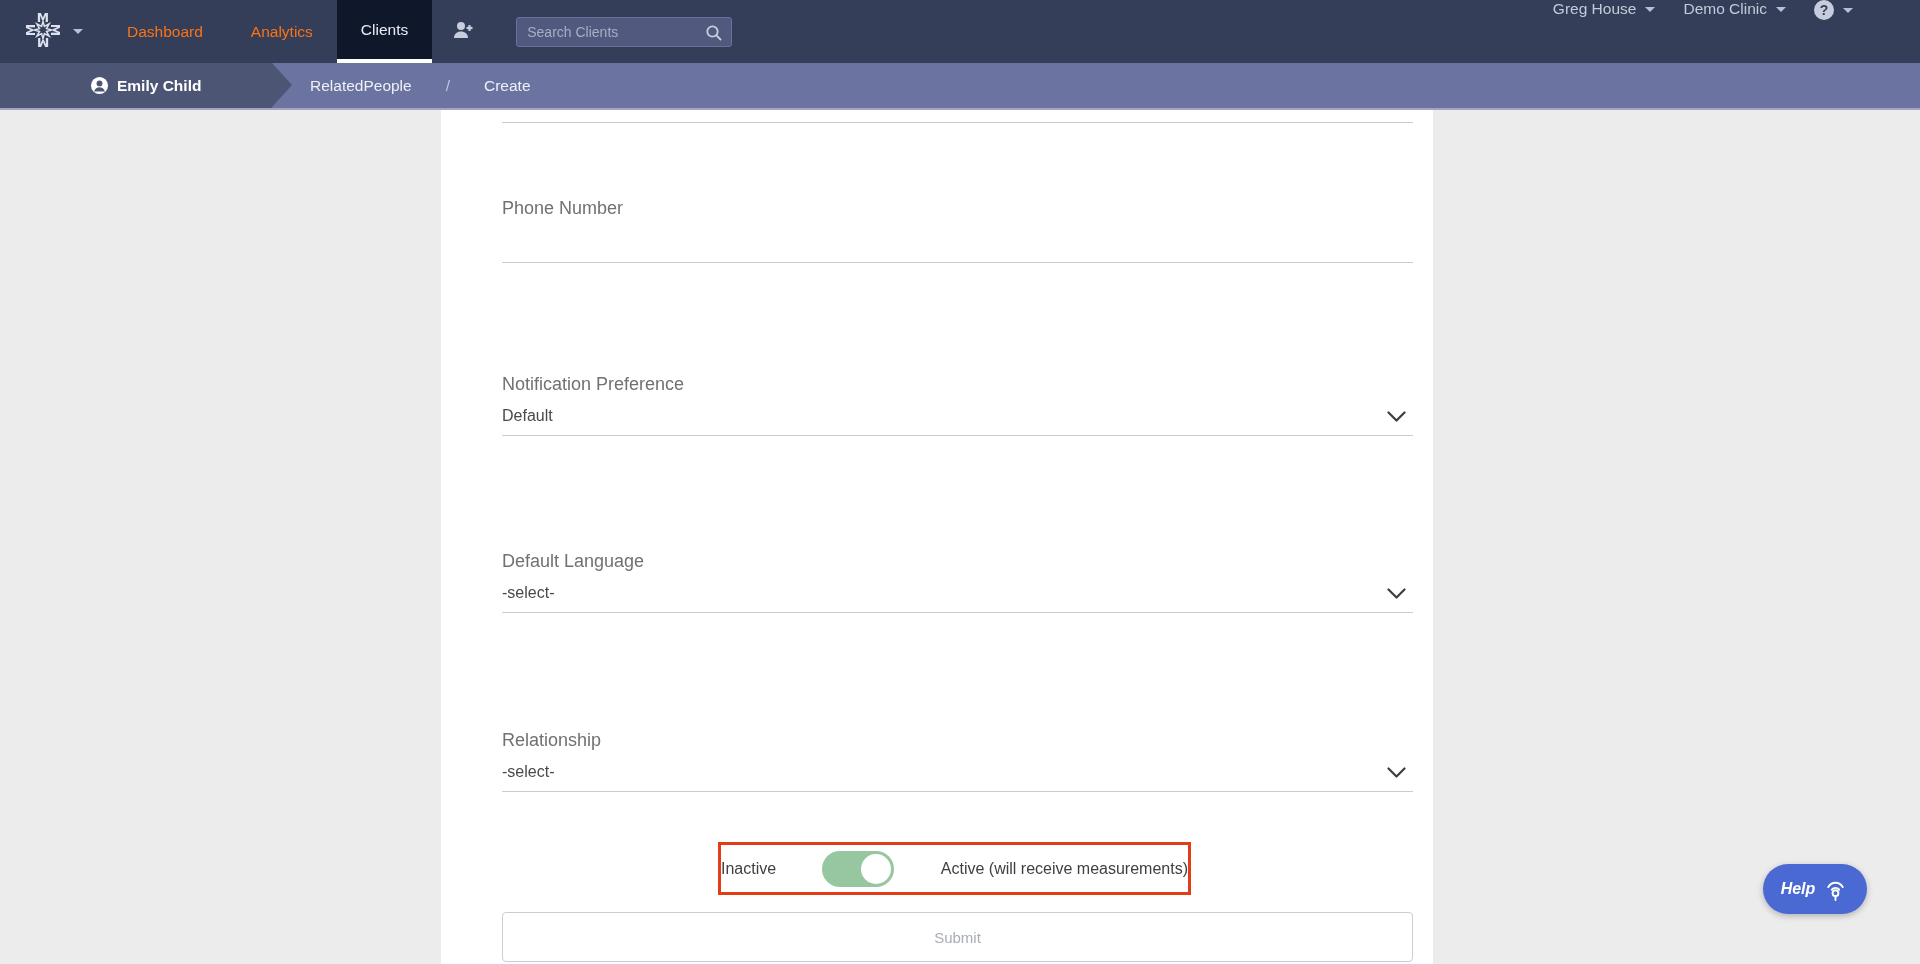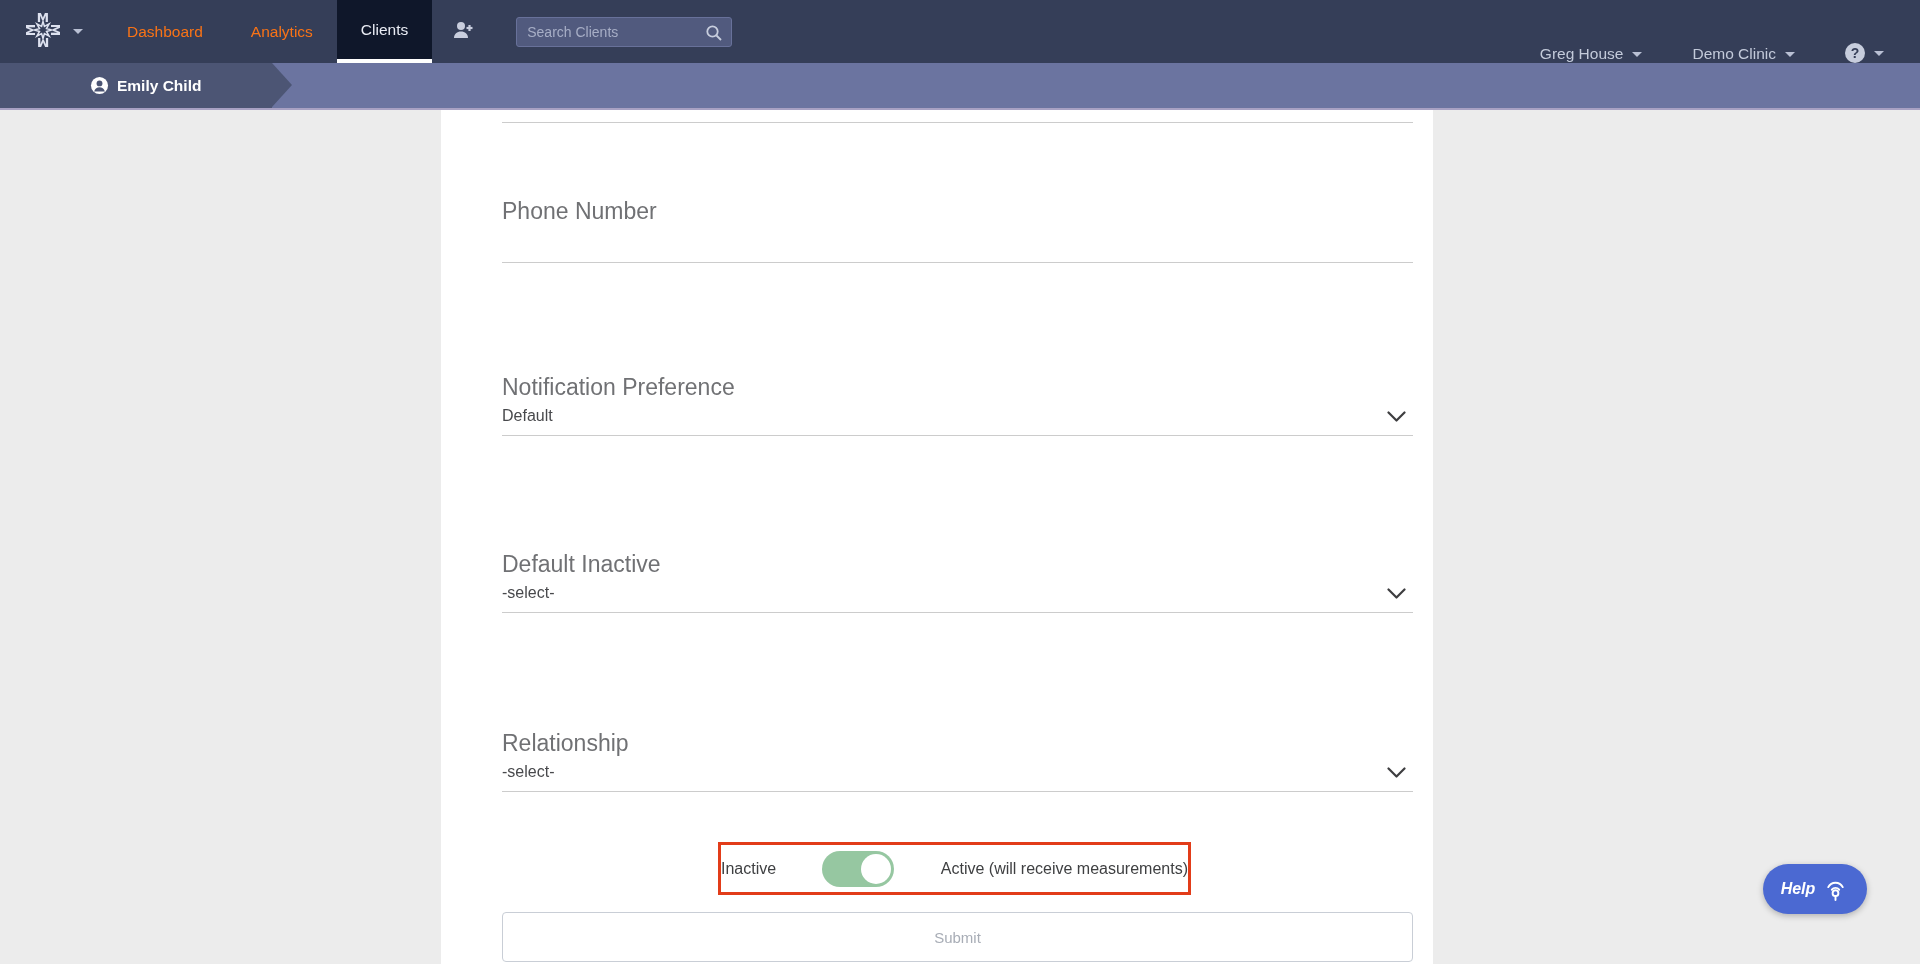--- a/index.html
+++ b/index.html
@@ -33,22 +33,22 @@
     background:#515a7e; border:1px solid #68719a; border-radius:3px;
   }
   .search-box input {
     width:100%; height:100%; background:transparent; border:none; outline:none;
     padding:0 32px 0 10px; color:#e6e9f2; font-size:14px;
     font-family:"Liberation Sans", sans-serif;
   }
   .search-box input::placeholder { color:#a7aec6; }
   .search-icon { position:absolute; right:7px; top:5px; }
   .nav-right {
-    margin-left:auto; display:flex; align-items:flex-end; gap:50px;
-    padding-right:36px; color:#c3cada; font-size:15.5px;
+    margin-left:auto; display:flex; align-items:flex-start; gap:28px;
+    padding-right:67px; color:#c3cada; font-size:15.5px;
   }
   .nav-menu { display:flex; align-items:center; gap:9px; cursor:pointer; }
   .q-circle {
     width:20px; height:20px; border-radius:50%; background:#c7cddd;
     color:#353e58; font-size:14px; font-weight:bold;
     display:flex; align-items:center; justify-content:center;
   }
   
   .breadcrumb {
     position:absolute; top:63px; left:0; width:1920px; height:47px;
@@ -69,21 +69,21 @@
     display:flex; align-items:center; font-size:15.5px; color:#eef0f6;
   }
   .crumb-sep { color:#c2c8da; margin:0 34px; }
   .crumb-link { cursor:pointer; }
   
   .card {
     position:absolute; left:441px; top:110px; width:992px; height:854px;
     background:#ffffff;
   }
   .hr { position:absolute; left:61px; width:911px; height:1px; background:#cccccc; }
-  .f-label { position:absolute; left:61px; font-size:23px; color:#707174; }
+  .f-label { position:absolute; left:61px; font-size:18px; color:#707174; }
   .f-value { position:absolute; left:61px; font-size:16px; color:#48494c; cursor:pointer; }
   .sel-chevron { position:absolute; left:946px; cursor:pointer; }
   
   .toggle-row {
     position:absolute; left:277px; top:732px; width:473px; height:53px;
     border:3px solid #e23c19;
     display:flex; align-items:center; justify-content:space-between; gap:13px;
   }
   .toggle-label { font-size:16px; color:#3f4042; }
   .toggle {
@@ -176,40 +176,45 @@
     <span style="display:flex;">
       <svg width="19" height="19" viewBox="0 0 20 20">
         <circle cx="10" cy="10" r="9" fill="#ffffff"></circle>
         <circle cx="10" cy="7.8" r="3.1" fill="#4c5574"></circle>
         <path d="M4.3 16.2c1.1-3 3.1-4.4 5.7-4.4s4.6 1.4 5.7 4.4" fill="#4c5574"></path>
       </svg>
     </span>
     <span>Emily Child</span>
   </div>
   <div class="crumb-arrow"></div>
+  <div class="crumb-rest">
+    <span class="crumb-link">RelatedPeople</span>
+    <span class="crumb-sep">/</span>
+    <span class="crumb-link">Create</span>
+  </div>
 </div>
 
 <main class="card">
 
   <div class="hr" style="top:12px;"></div>
 
   <div class="f-label" style="top:88px;">Phone Number</div>
   <div class="f-value" style="top:120px; width:911px; height:30px;"></div>
   <div class="hr" style="top:152px;"></div>
 
   <div class="f-label" style="top:264px;">Notification Preference</div>
   <div class="f-value" style="top:297px;">Default</div>
   <span class="sel-chevron" style="top:299px;">
     <svg width="19" height="12" viewBox="0 0 19 12">
       <polyline points="1.5,1.5 9.5,9.5 17.5,1.5" fill="none" stroke="#3d3d3f" stroke-width="2.2" stroke-linecap="round" stroke-linejoin="round"></polyline>
     </svg>
   </span>
   <div class="hr" style="top:325px;"></div>
 
-  <div class="f-label" style="top:441px;">Default Inactive</div>
+  <div class="f-label" style="top:441px;">Default Language</div>
   <div class="f-value" style="top:474px;">-select-</div>
   <span class="sel-chevron" style="top:476px;">
     <svg width="19" height="12" viewBox="0 0 19 12">
       <polyline points="1.5,1.5 9.5,9.5 17.5,1.5" fill="none" stroke="#3d3d3f" stroke-width="2.2" stroke-linecap="round" stroke-linejoin="round"></polyline>
     </svg>
   </span>
   <div class="hr" style="top:502px;"></div>
 
   <div class="f-label" style="top:620px;">Relationship</div>
   <div class="f-value" style="top:653px;">-select-</div>

